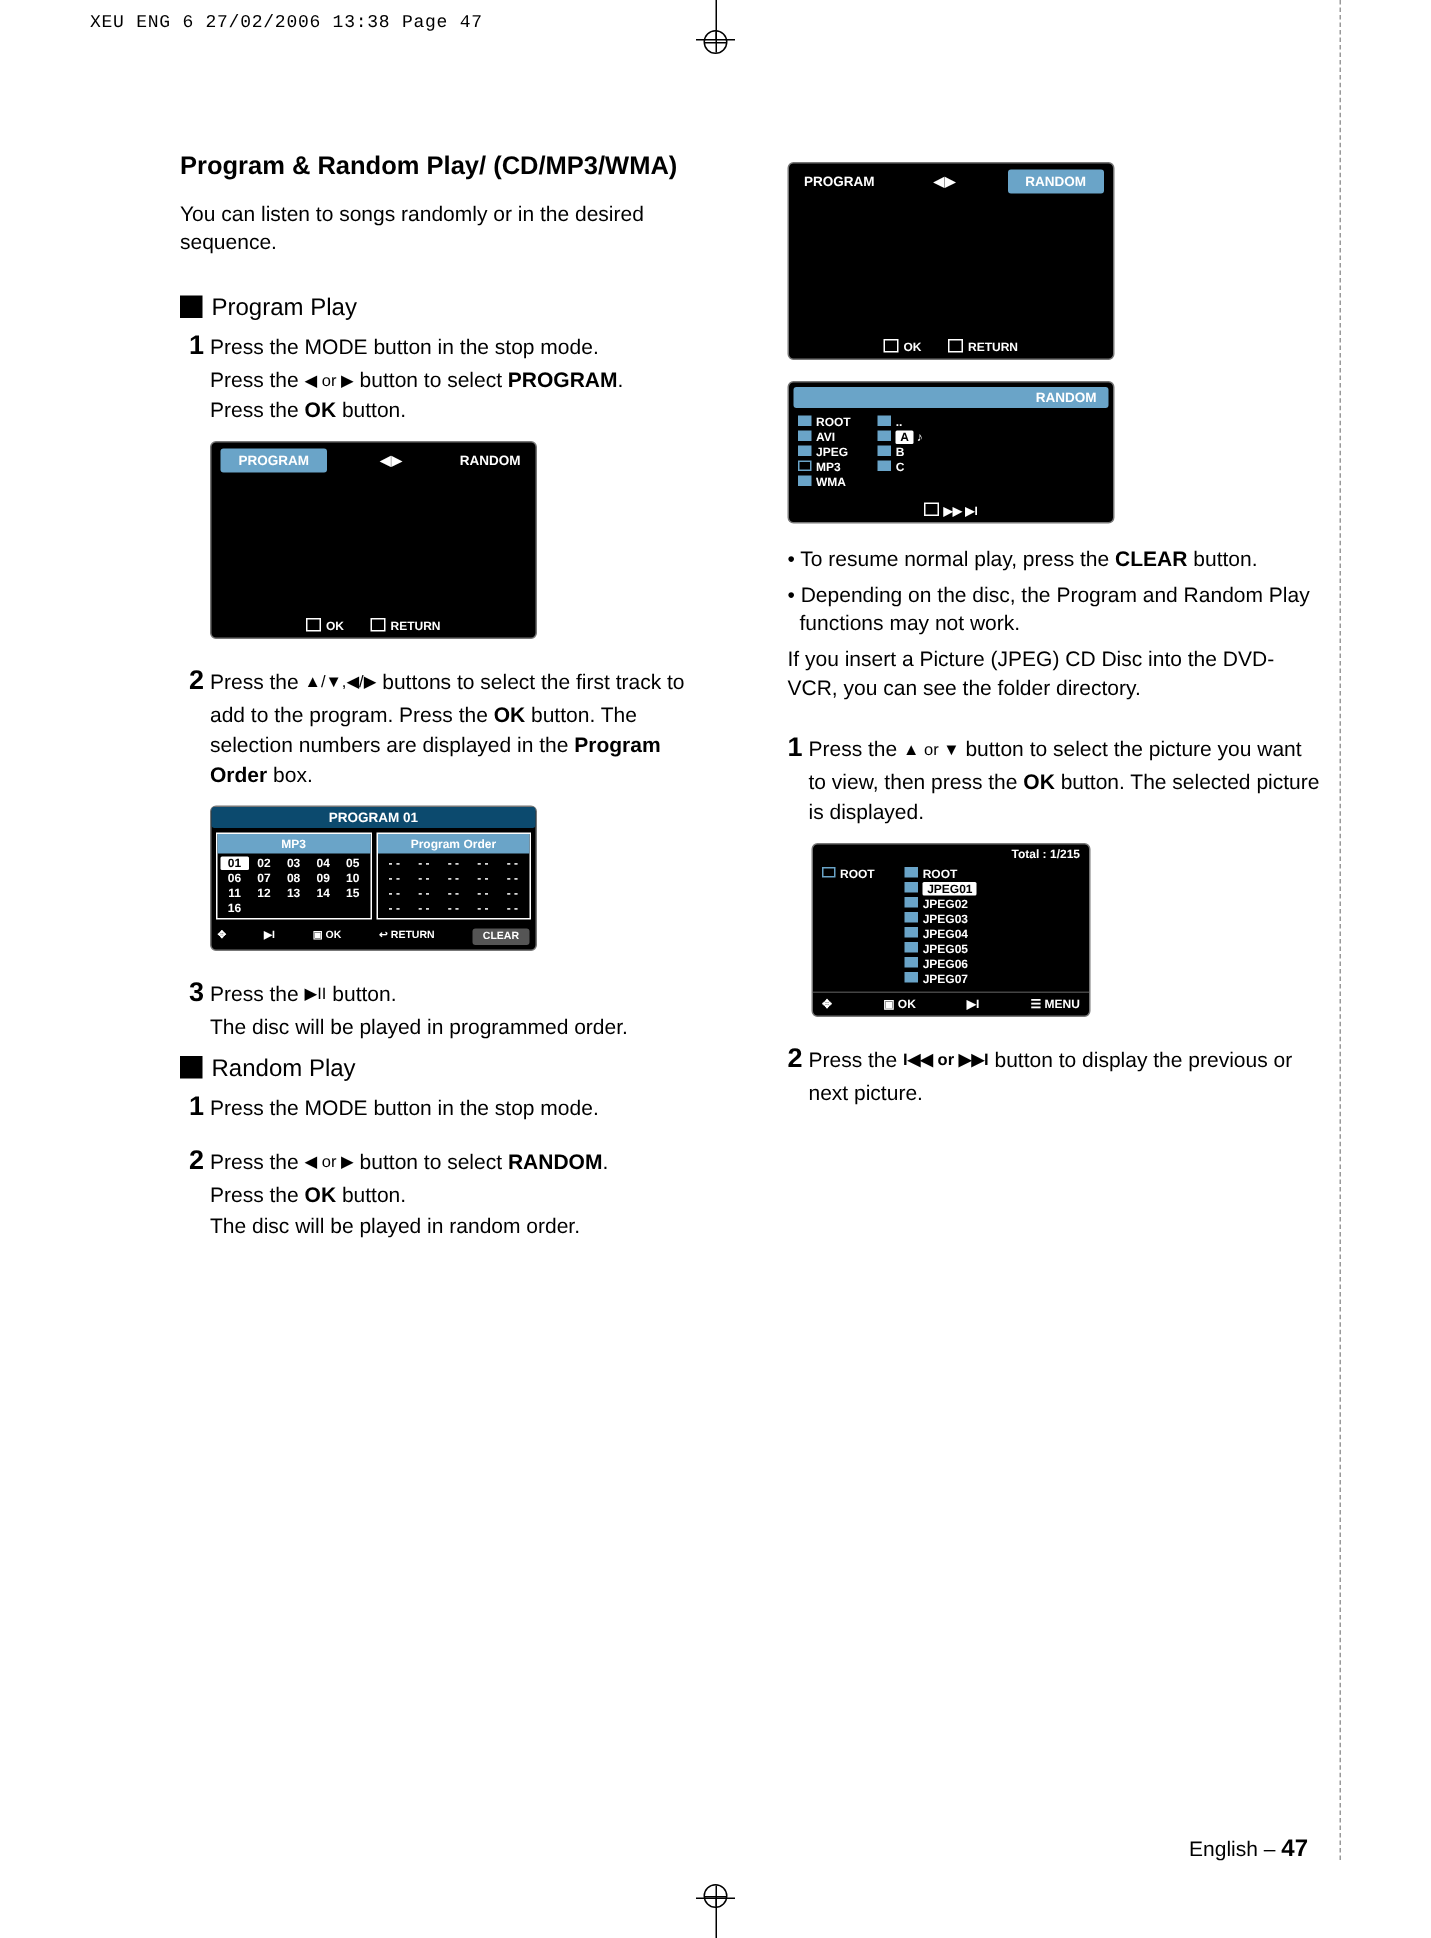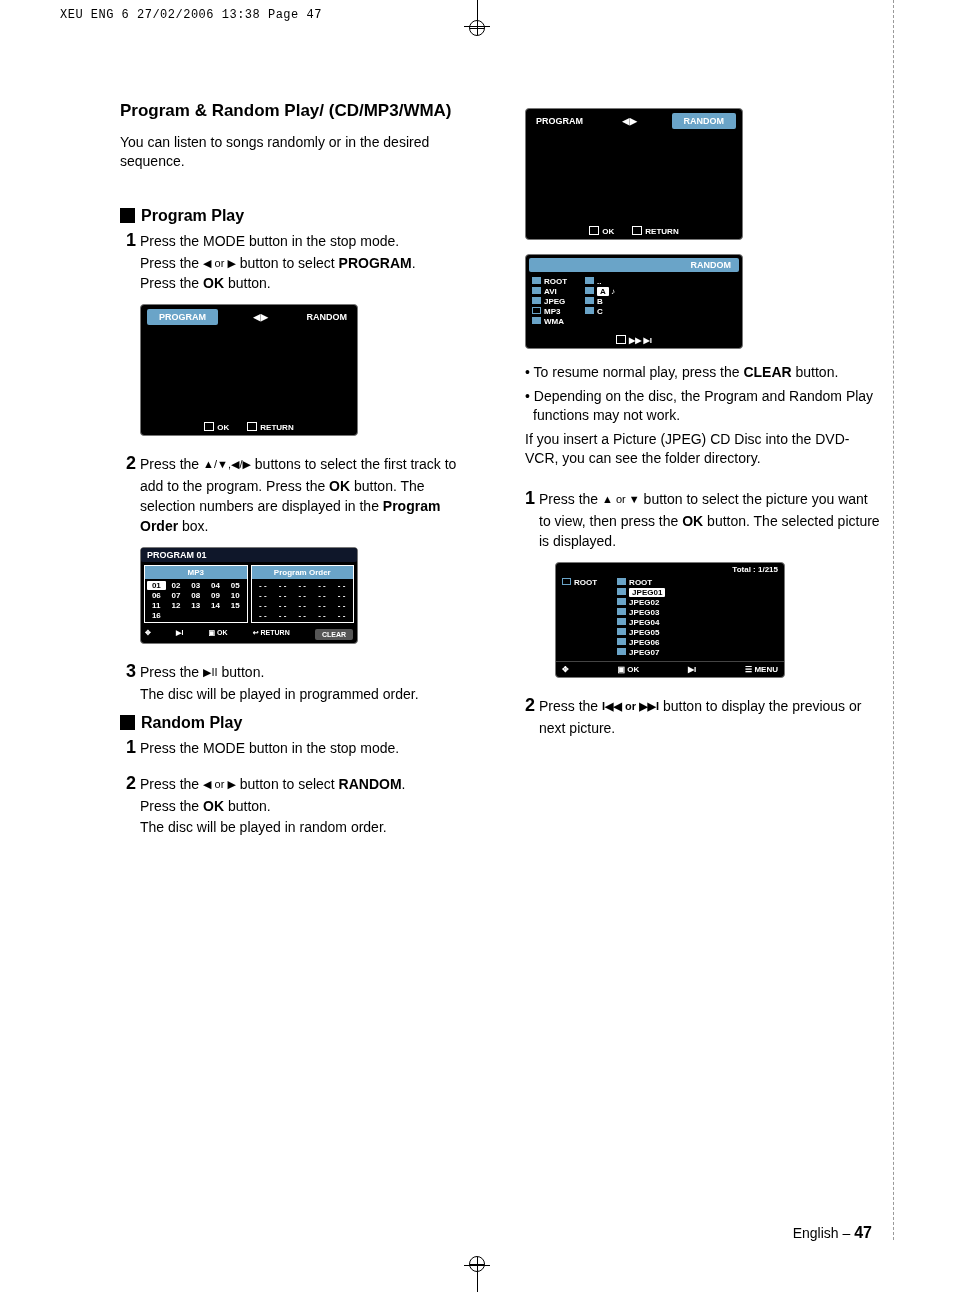--- a/index.html
+++ b/index.html
@@ -13,54 +13,54 @@
 .cm-cross{position:absolute;top:22px;left:477px;width:16px;height:16px;border:1px solid #000;border-radius:50%;transform:translate(-50%,-2px)}
 .cm-cross::before,.cm-cross::after{content:"";position:absolute;background:#000}
 .cm-cross::before{width:100%;height:1px;top:50%;left:0}
 .cm-cross::after{height:100%;width:1px;left:50%;top:0}
 .cm-cb2{bottom:22px;top:auto;transform:translate(-50%,2px)}
 .page-dash{position:absolute;top:0;right:60px;border-right:1px dashed #999;height:1240px}
 .page{position:absolute;top:100px;left:120px;width:760px}
 .col{width:355px;float:left}
 .col-r{float:right;width:355px}
 h2{font-size:17px;font-weight:bold;line-height:1.25;margin-bottom:12px}
-.intro{font-size:14px;line-height:1.35;margin-bottom:36px}
-.sub{font-size:16px;font-weight:bold;margin:6px 0 2px}
+.intro{font-size:14px;line-height:1.35;margin-bottom:26px}
+.sub{font-size:16px;font-weight:normal;margin:6px 0 2px}
 .blk{display:inline-block;width:15px;height:15px;background:#000;vertical-align:-2px;margin-right:6px}
 .step{font-size:14px;line-height:1.45;margin-left:20px;text-indent:-14px;margin-bottom:10px}
 .step .num{font-size:18px;font-weight:bold;margin-right:4px}
 .bodytxt{font-size:14px;line-height:1.4;margin:0 0 16px 0}
 .osd{background:#000;border:1px solid #777;border-radius:4px;color:#fff;font-size:9px;font-weight:bold;width:218px;margin:8px 0 14px 20px}
 .osd-hdr{display:flex;justify-content:space-between;align-items:center;padding:4px 6px;font-size:9px}
 .osd-tab{background:#6aa4c8;padding:3px 12px;border-radius:2px}
 .osd-tab-off{color:#fff;padding:3px 4px}
 .arrlr{font-size:9px;letter-spacing:-1px}
 .osd-body{height:90px}
 .osd-ftr{display:flex;justify-content:center;gap:18px;padding:3px 4px;font-size:8px}
 .osd-ftr span::before{content:"";display:inline-block;width:8px;height:7px;border:1px solid #fff;margin-right:3px;vertical-align:-1px}
 .osd-prog{width:218px}
-.osd-prog .ttl{background:#0f172a;padding:2px 6px;text-align:left;border-radius:2px}
+.osd-prog .ttl{background:#0c4a6e;padding:2px 6px;text-align:center;border-radius:2px}
 .osd-prog .row{display:flex;gap:3px}
 .osd-prog .pane{flex:1;border:1px solid #fff;margin:3px 0 3px 3px}
 .osd-prog .pane2{flex:1;border:1px solid #fff;margin:3px 3px 3px 0}
 .paneh{background:#6aa4c8;color:#fff;padding:2px;text-align:center;font-size:8px}
 .grid{display:grid;grid-template-columns:repeat(5,1fr);gap:1px;padding:2px;font-size:8px}
 .grid span{text-align:center;color:#fff}
 .grid .hi{background:#fff;color:#000;border-radius:1px}
 .osd-prog .btns{display:flex;justify-content:space-between;padding:3px 4px;font-size:7px}
 .pill{background:#555;padding:2px 7px;border-radius:2px}
 .osd-files{width:218px}
 .osd-files .hdr{text-align:right;background:#6aa4c8;padding:2px 8px;margin:3px;border-radius:2px}
 .osd-files .cols{display:flex;padding:2px 6px 6px;gap:18px}
 .fcol{display:flex;flex-direction:column;gap:1px;font-size:8px}
 .fcol span{white-space:nowrap}
 .fico{display:inline-block;width:9px;height:7px;background:#6aa4c8;margin-right:3px;vertical-align:0}
 .fico-up{background:#000;border:1px solid #6aa4c8}
 .fico-sel{background:#fff;color:#000;padding:0 3px;border-radius:1px}
-.osd-jpeg{width:230px;margin-left:30px}
+.osd-jpeg{width:186px;margin-left:16px}
 .osd-jpeg .t{text-align:right;padding:2px 6px;font-size:8px}
 .osd-jpeg .cols{display:flex;padding:2px 6px 4px;gap:20px}
 .osd-jpeg .ftr{display:flex;justify-content:space-between;padding:3px 6px;font-size:8px;border-top:1px solid #444}
 .bullet{font-size:14px;line-height:1.4;margin-left:8px;text-indent:-8px;margin-bottom:4px}
 .bullet::before{content:"• ";}
 h3{font-size:16px;font-weight:bold;margin:16px 0 8px}
 .photo-box{border:1px solid #000;border-radius:8px;width:218px;height:190px;margin:8px 0 0 30px;padding:6px;position:relative}
 .photo-hdr{font-size:9px;font-weight:bold;padding:2px}
 .photo-bar{border:1px solid #000;display:flex;align-items:center;gap:3px;padding:1px 2px;font-size:7px}
 .pbicon{width:14px;height:11px;border:1px solid #000}

